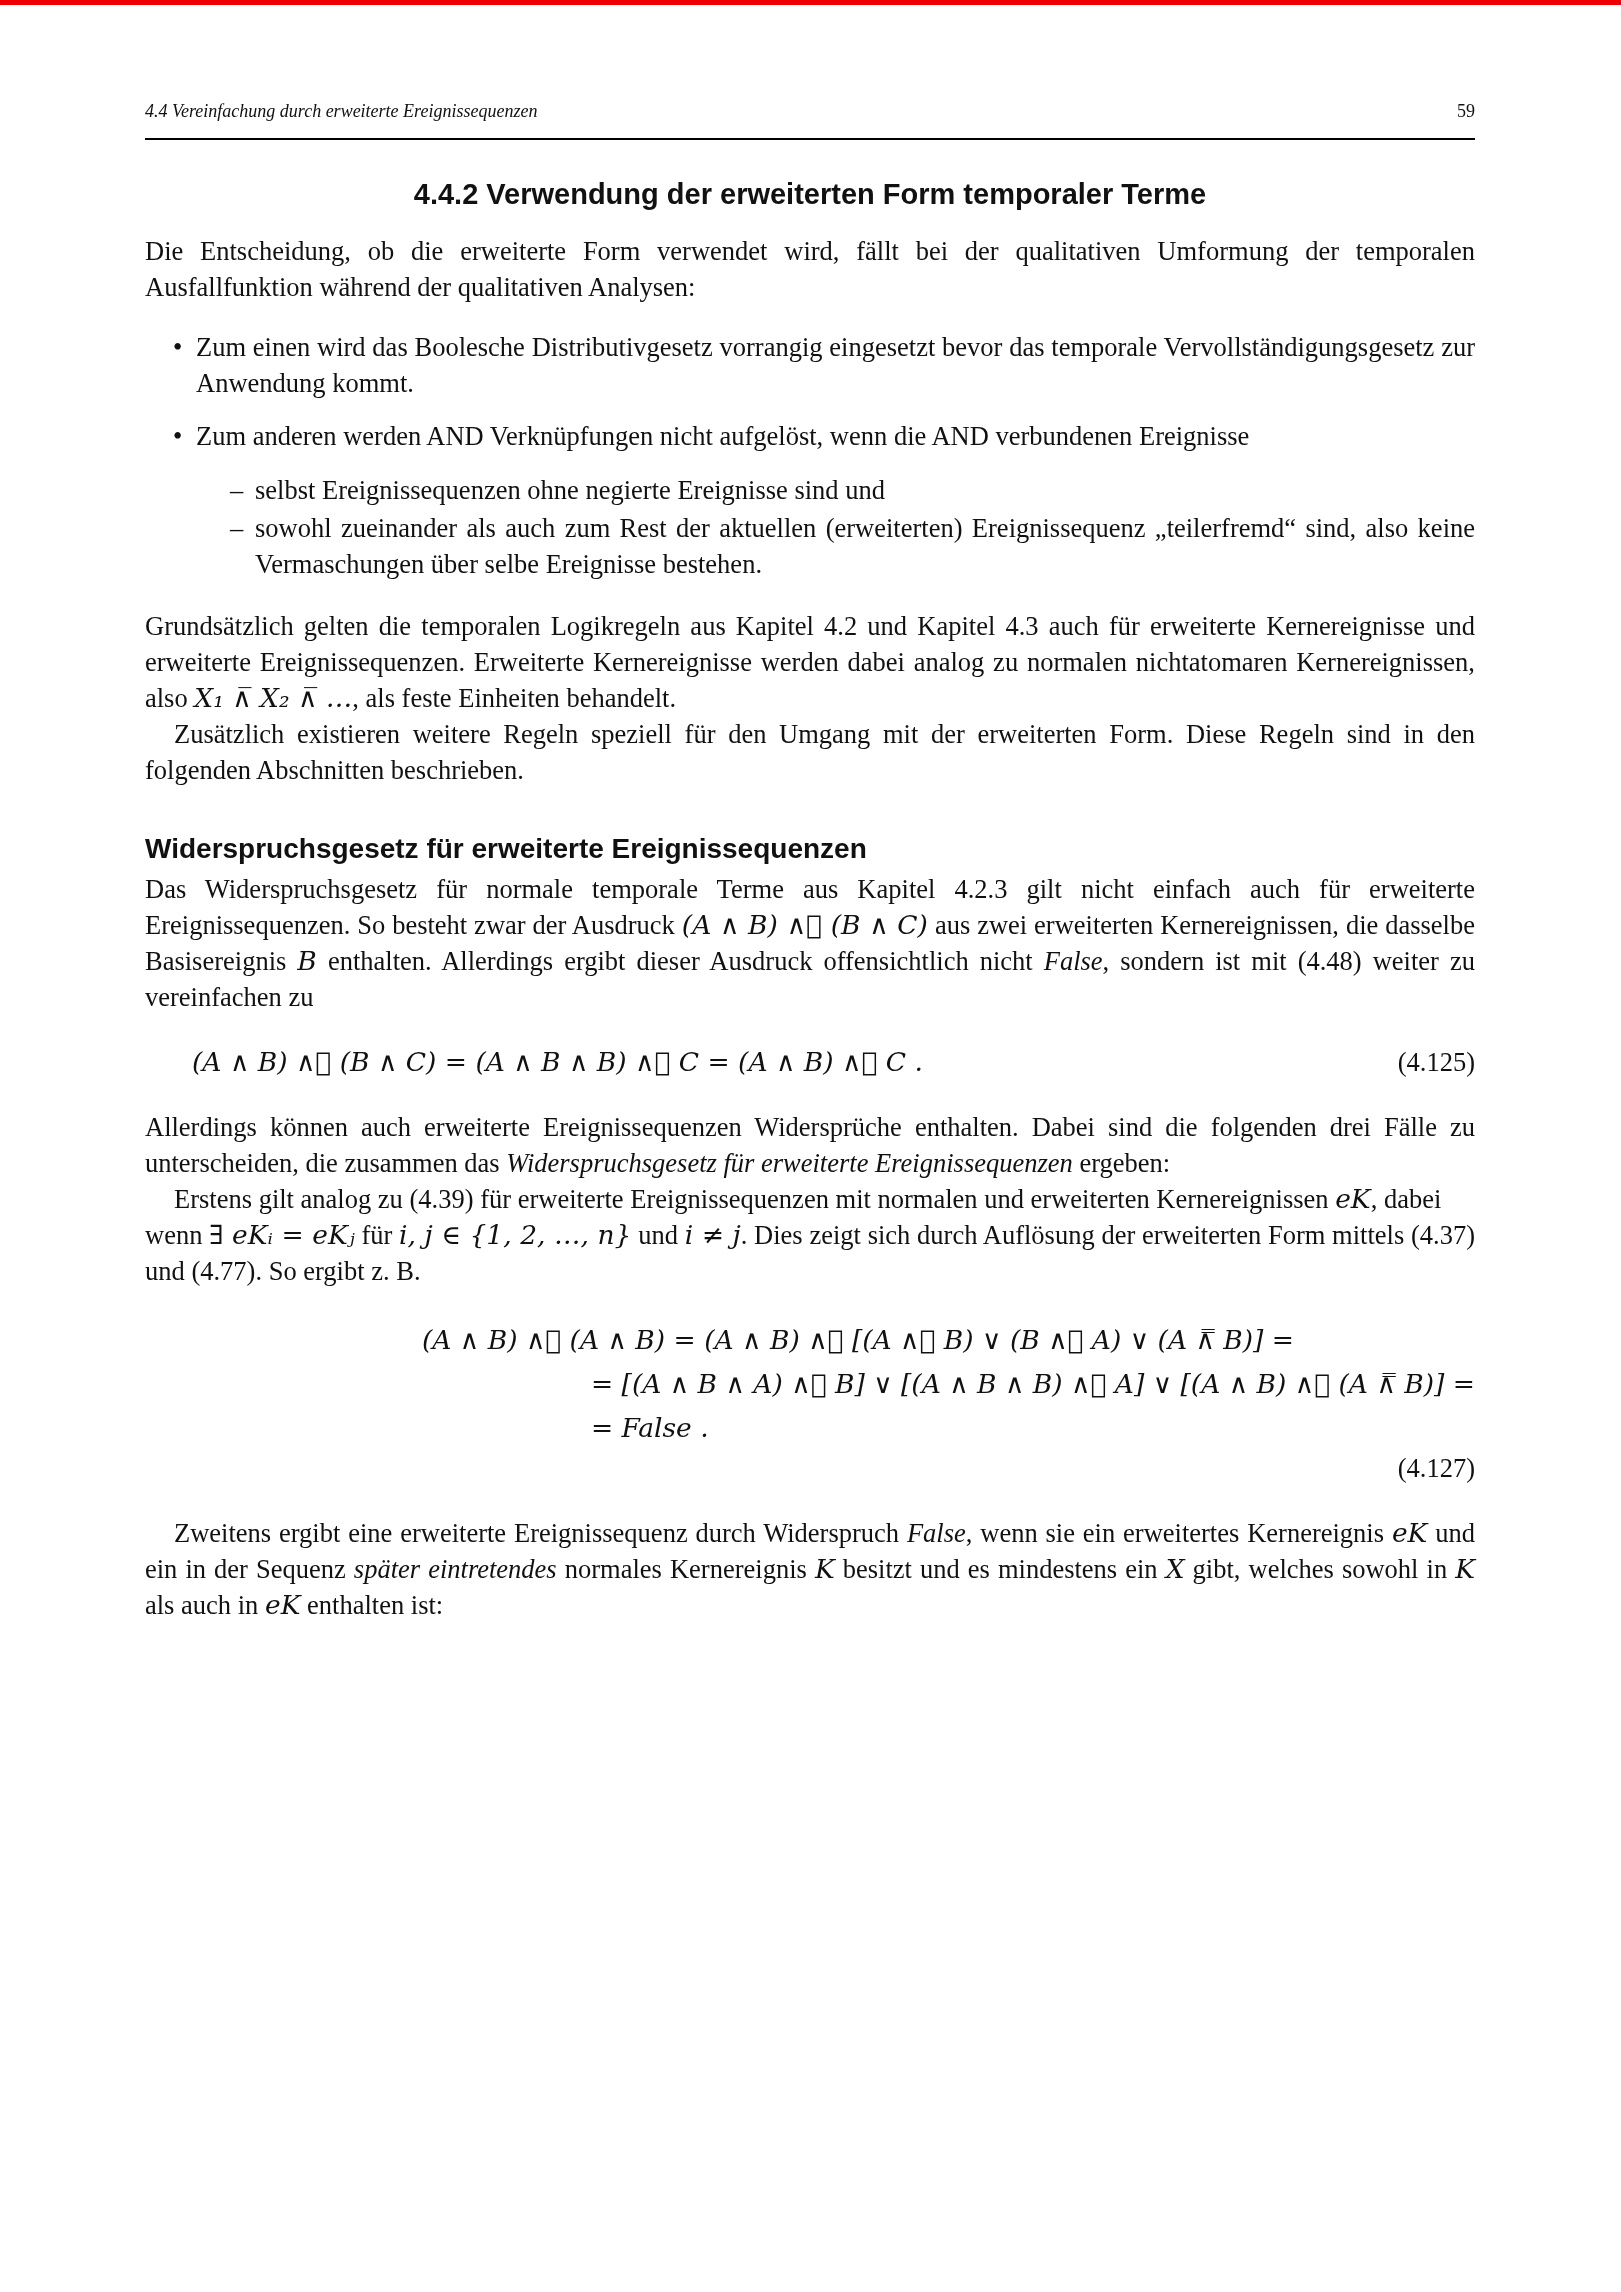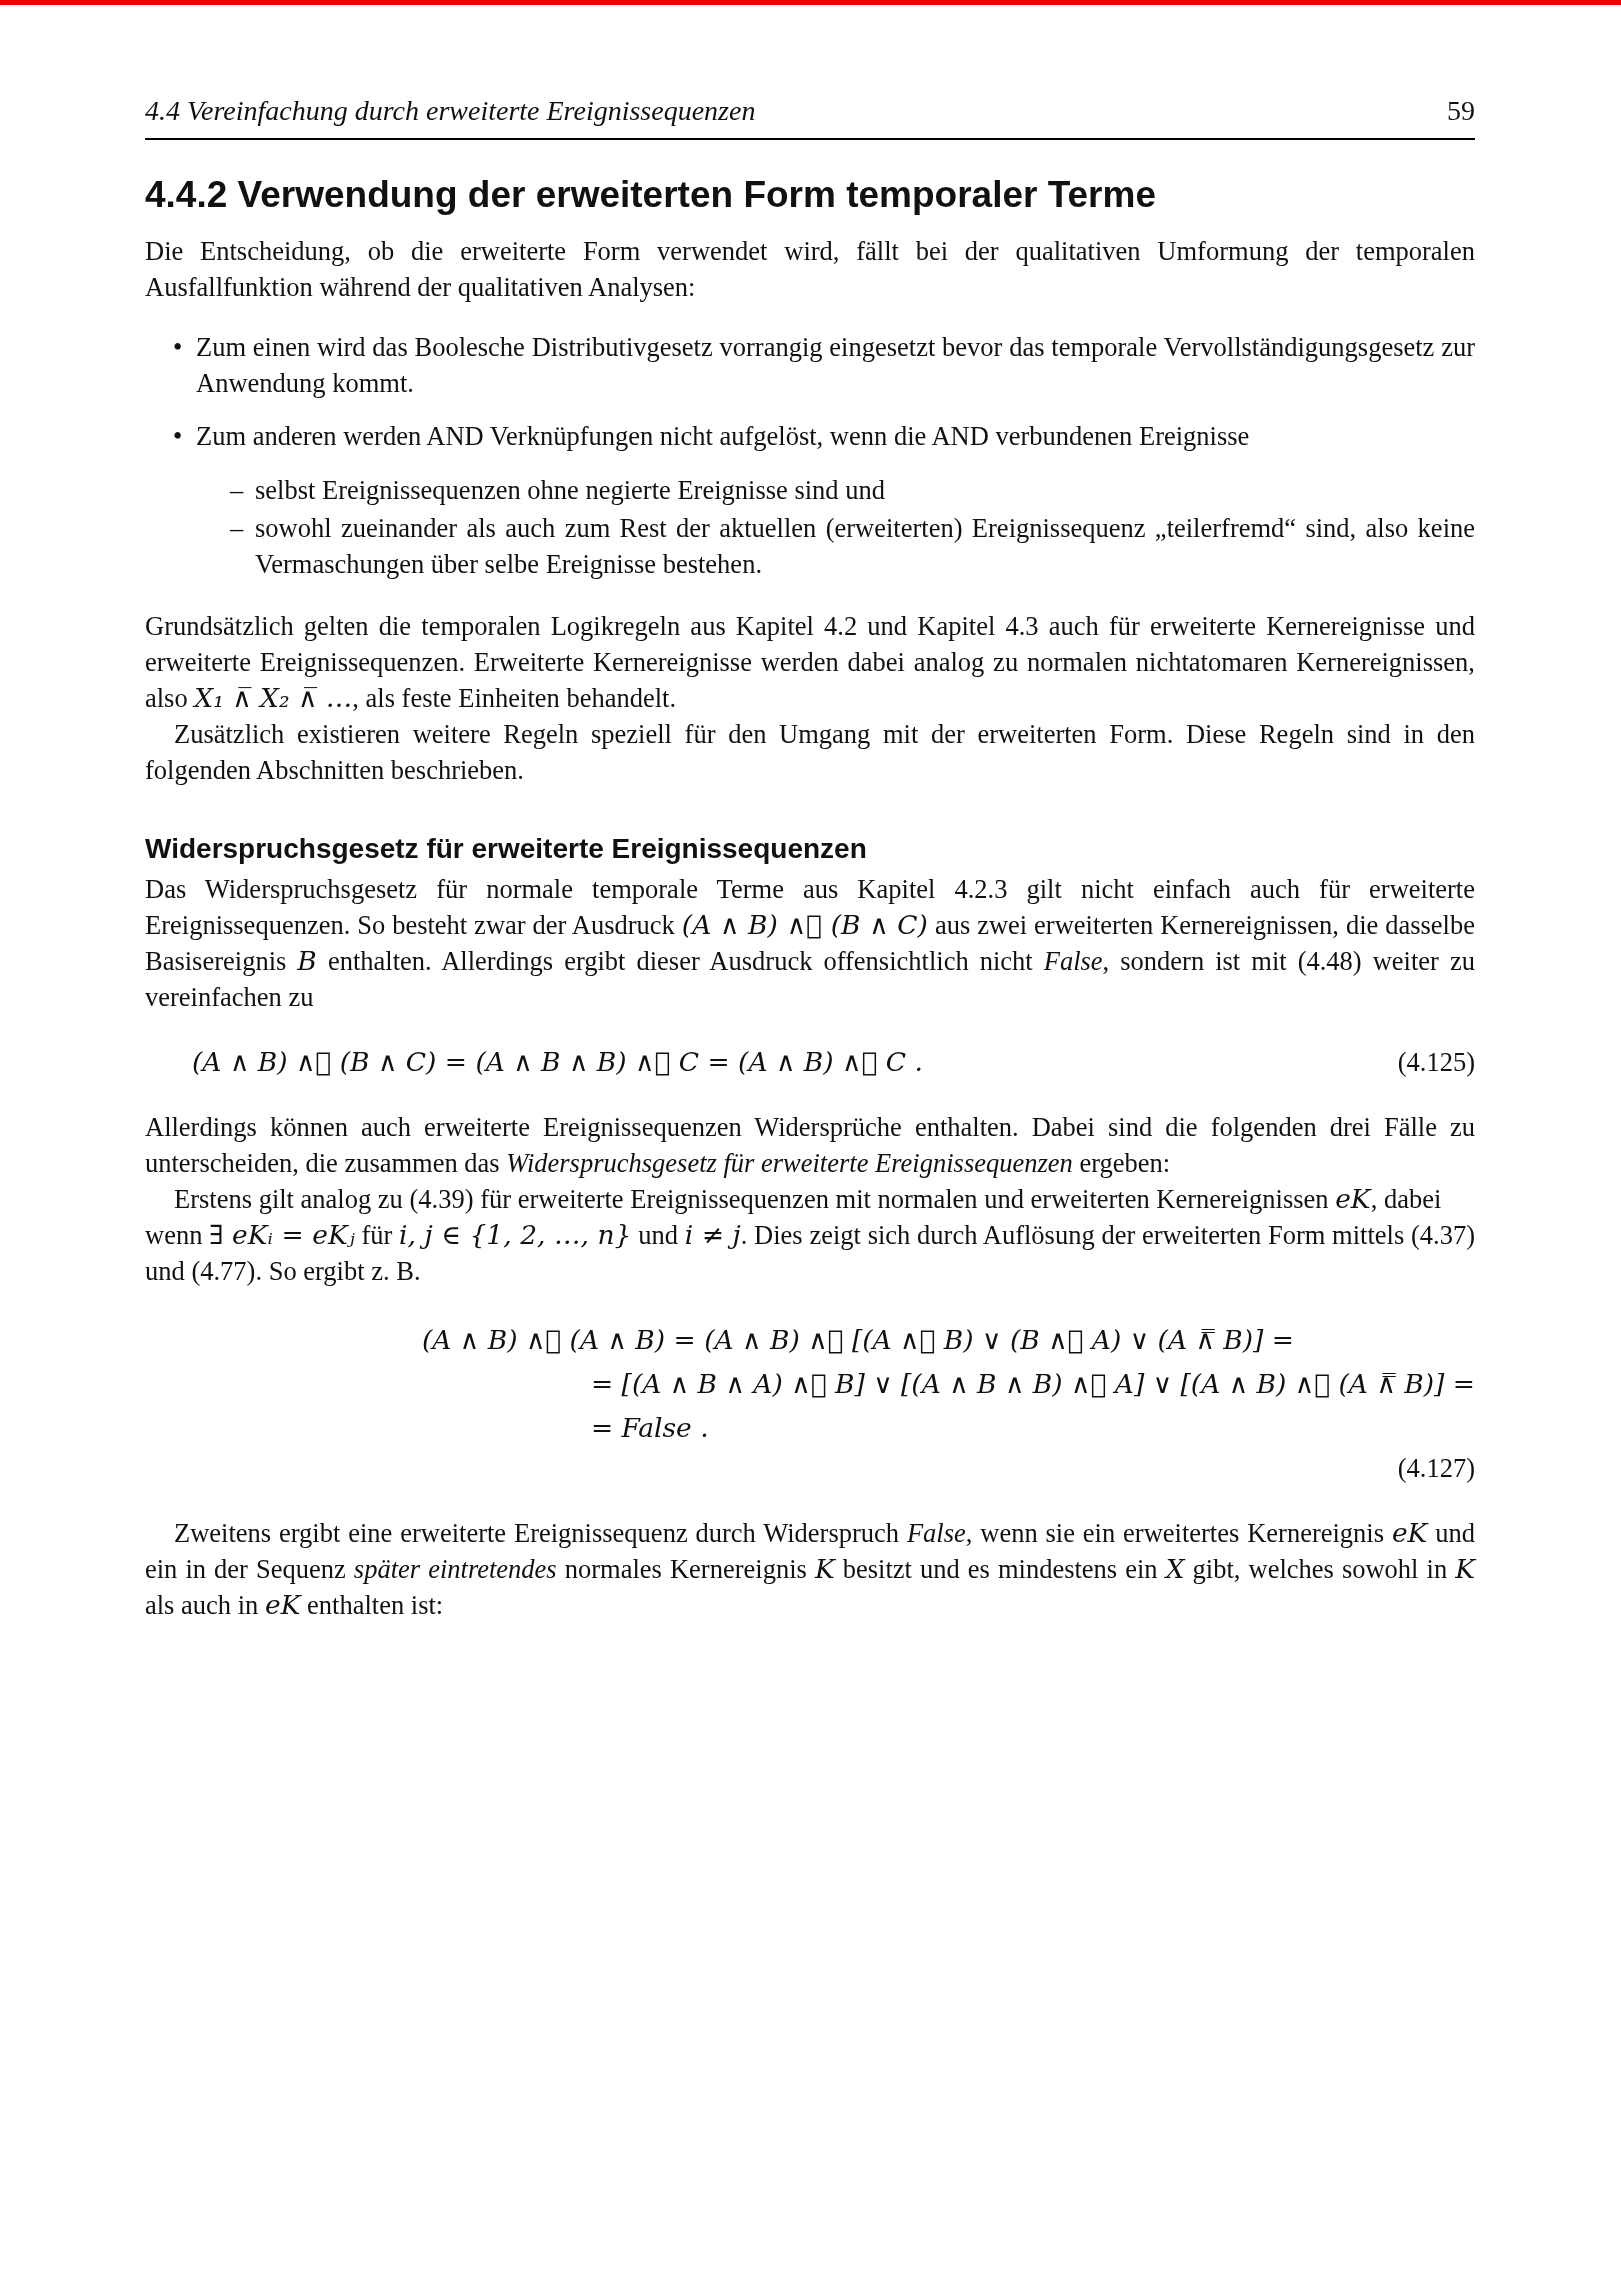--- a/index.html
+++ b/index.html
@@ -19,30 +19,31 @@
     margin-left:145px;
     width:1330px;
     padding-top:93px;
     font-size:26.5px;
     line-height:36px;
   }
   .running-header {
     display:flex; justify-content:space-between; align-items:baseline;
     border-bottom:2px solid #000;
     padding-bottom:8.8px;
-    font-size:28px;
+    font-size:18px;
   }
   .rh-title { font-style:italic; }
   .rh-page { font-style:normal; }
   .section-heading {
     font-family:"Liberation Sans","DejaVu Sans",sans-serif;
     font-weight:bold;
-    font-size:37px;
+    font-size:29px;
     line-height:39px;
     margin:35px 0 19.6px 0;
+    text-align:center;
   }
   .subsection-heading {
     font-family:"Liberation Sans","DejaVu Sans",sans-serif;
     font-weight:bold;
     font-size:28px;
     line-height:35px;
     margin:43px 0 5.9px 0;
   }
   p {
     margin:0;

